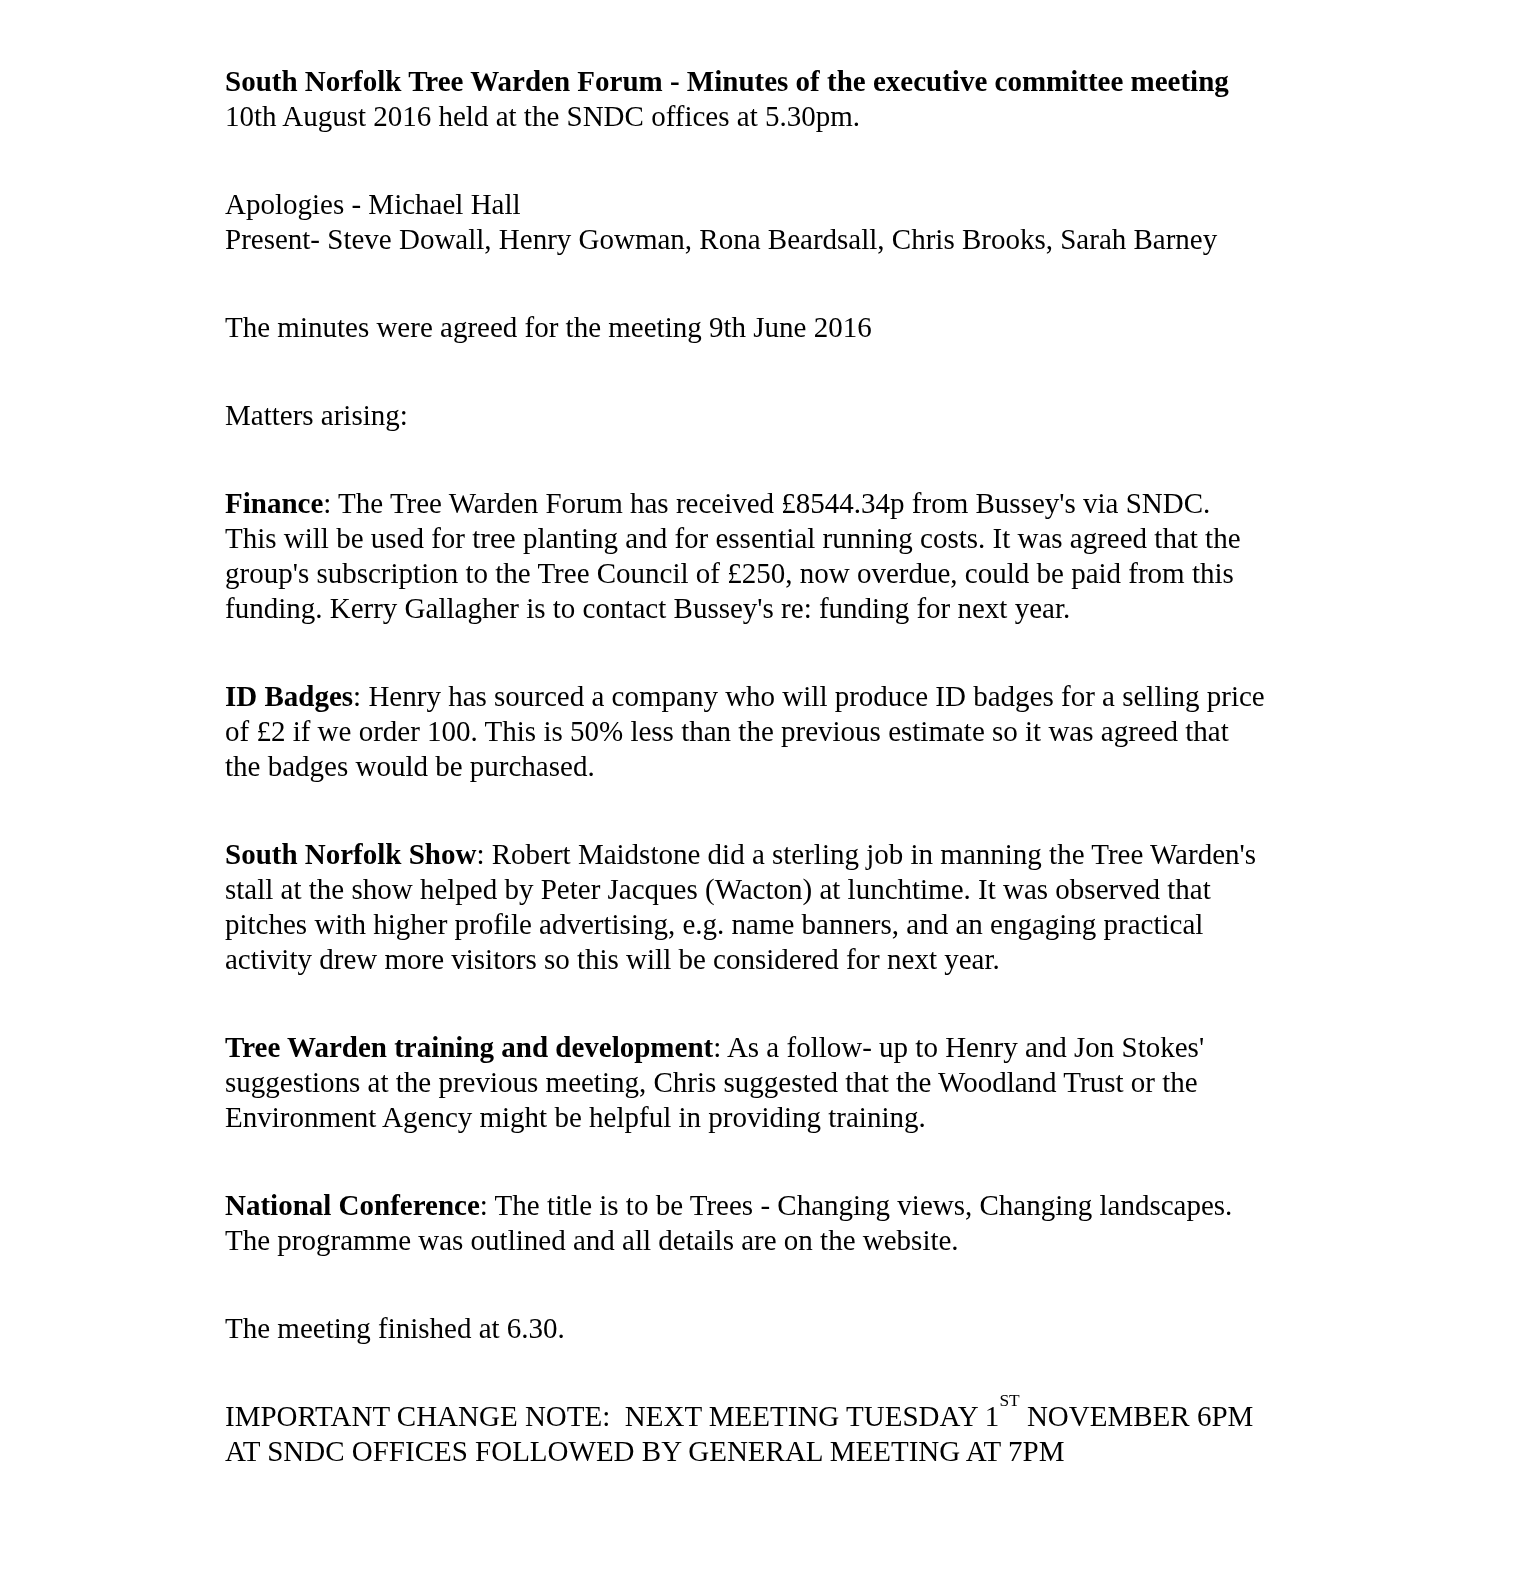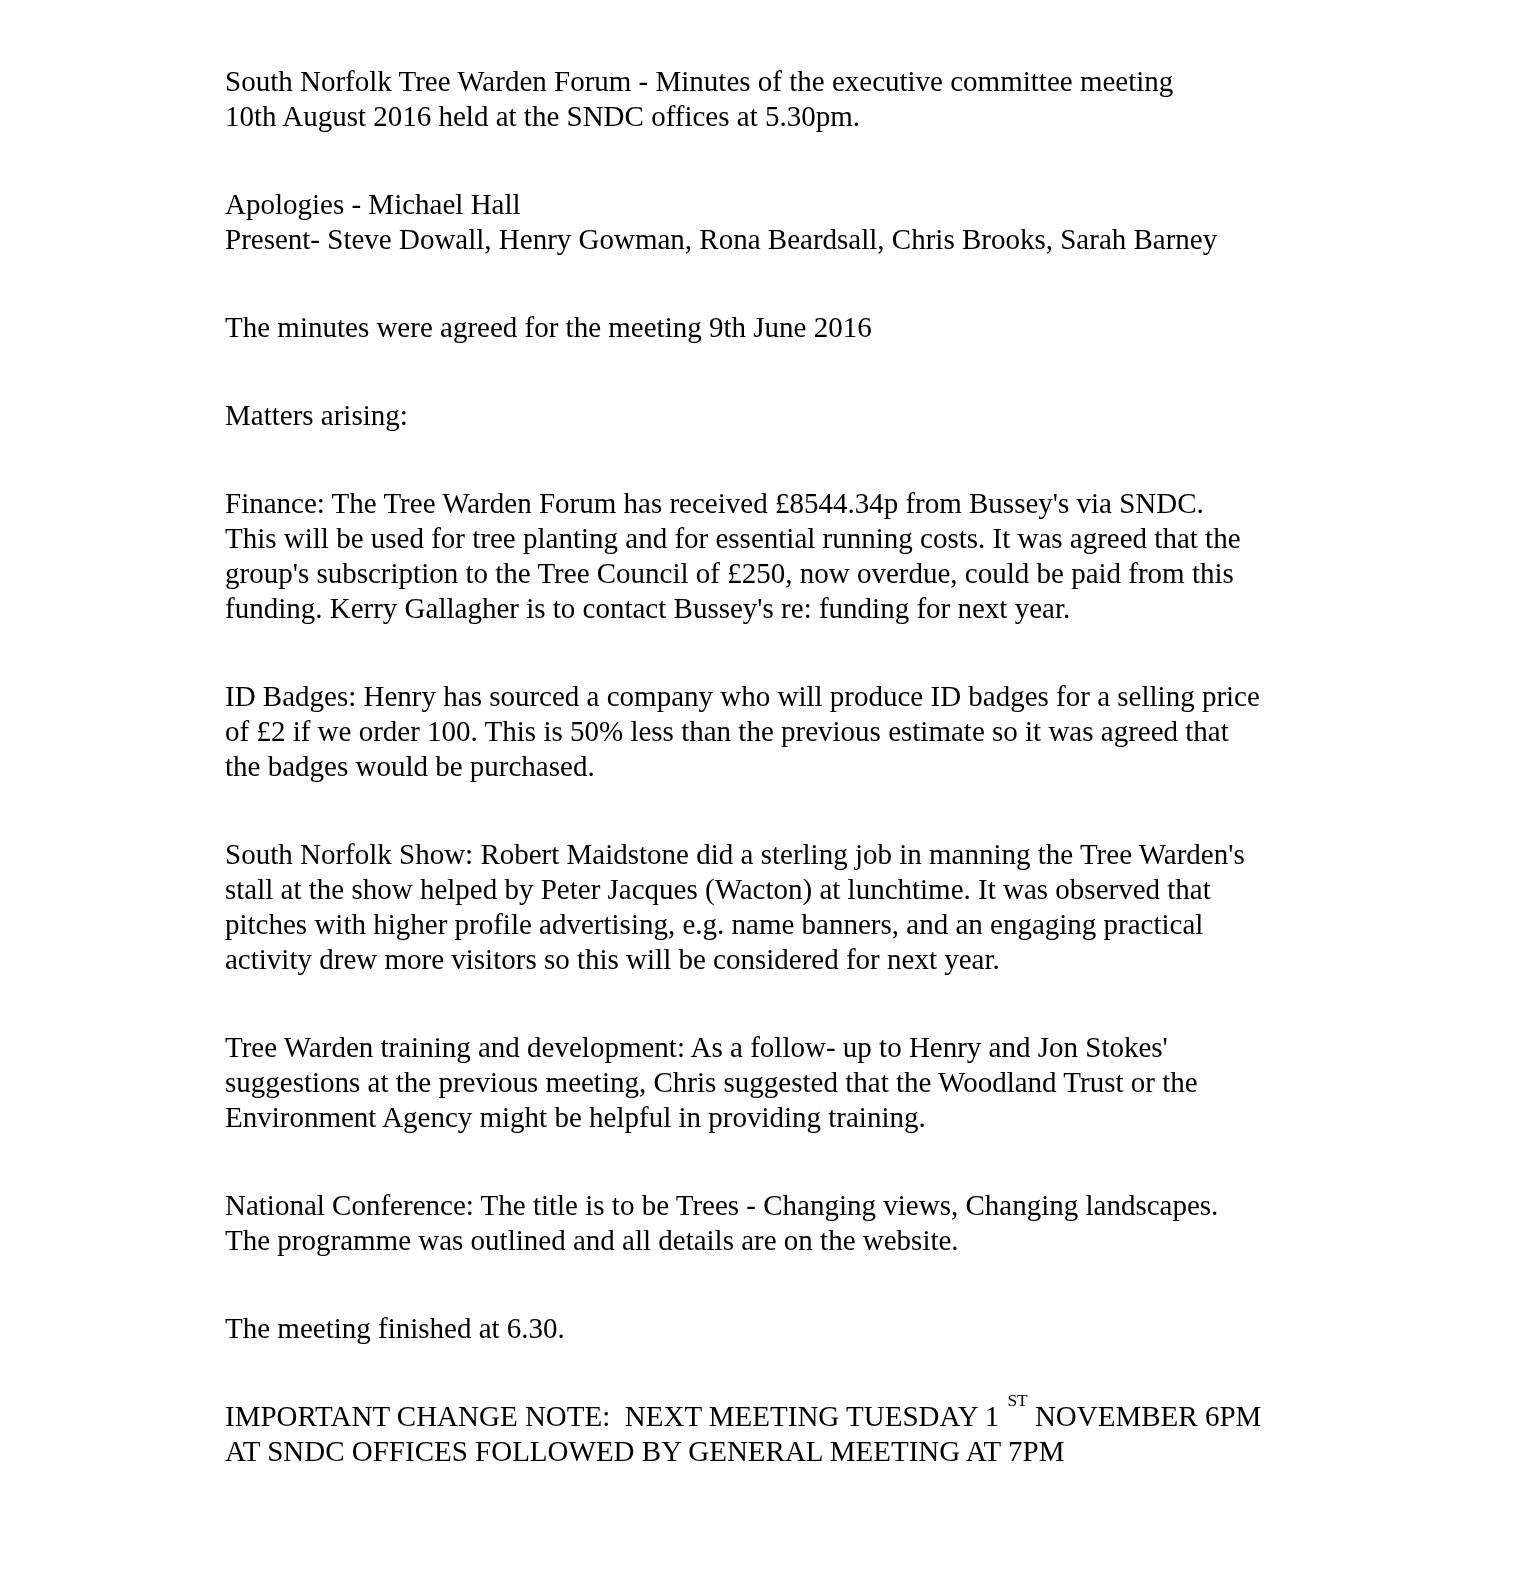--- a/index.html
+++ b/index.html
@@ -21,28 +21,27 @@
     font-size: 29px;
     line-height: 35px;
     color: #000000;
     white-space: pre-wrap;
   }
   p.para {
     margin: 0 0 53px 0;
     padding: 0;
   }
   p.para strong {
-    font-weight: normal;
+    font-weight: bold;
   }
   sup.sup {
     font-size: 0.6em;
     line-height: 0;
     position: relative;
     top: -0.55em;
-    margin-left: 8px;
   }
 </style>
 </head>
 <body>
 
 <div class="page">
   <div class="doc" id="doc-root"><p class="para"><strong>South Norfolk Tree Warden Forum - Minutes of the executive committee meeting</strong><br><span>10th August 2016 held at the SNDC offices at 5.30pm.</span></p><p class="para"><span>Apologies - Michael Hall</span><br><span>Present- Steve Dowall, Henry Gowman, Rona Beardsall, Chris Brooks, Sarah Barney</span></p><p class="para"><span>The minutes were agreed for the meeting 9th June 2016</span></p><p class="para"><span>Matters arising:</span></p><p class="para"><strong>Finance</strong><span>: The Tree Warden Forum has received £8544.34p from Bussey's via SNDC.</span><br><span>This will be used for tree planting and for essential running costs. It was agreed that the</span><br><span>group's subscription to the Tree Council of £250, now overdue, could be paid from this</span><br><span>funding. Kerry Gallagher is to contact Bussey's re: funding for next year.</span></p><p class="para"><strong>ID Badges</strong><span>: Henry has sourced a company who will produce ID badges for a selling price</span><br><span>of £2 if we order 100. This is 50% less than the previous estimate so it was agreed that</span><br><span>the badges would be purchased.</span></p><p class="para"><strong>South Norfolk Show</strong><span>: Robert Maidstone did a sterling job in manning the Tree Warden's</span><br><span>stall at the show helped by Peter Jacques (Wacton) at lunchtime. It was observed that</span><br><span>pitches with higher profile advertising, e.g. name banners, and an engaging practical</span><br><span>activity drew more visitors so this will be considered for next year.</span></p><p class="para"><strong>Tree Warden training and development</strong><span>: As a follow- up to Henry and Jon Stokes'</span><br><span>suggestions at the previous meeting, Chris suggested that the Woodland Trust or the</span><br><span>Environment Agency might be helpful in providing training.</span></p><p class="para"><strong>National Conference</strong><span>: The title is to be Trees - Changing views, Changing landscapes.</span><br><span>The programme was outlined and all details are on the website.</span></p><p class="para"><span>The meeting finished at 6.30.</span></p><p class="para"><span>IMPORTANT CHANGE NOTE:  NEXT MEETING TUESDAY 1</span><sup class="sup">ST</sup><span> NOVEMBER 6PM</span><br><span>AT SNDC OFFICES FOLLOWED BY GENERAL MEETING AT 7PM</span></p></div>
 </div>
 
 </body></html>

